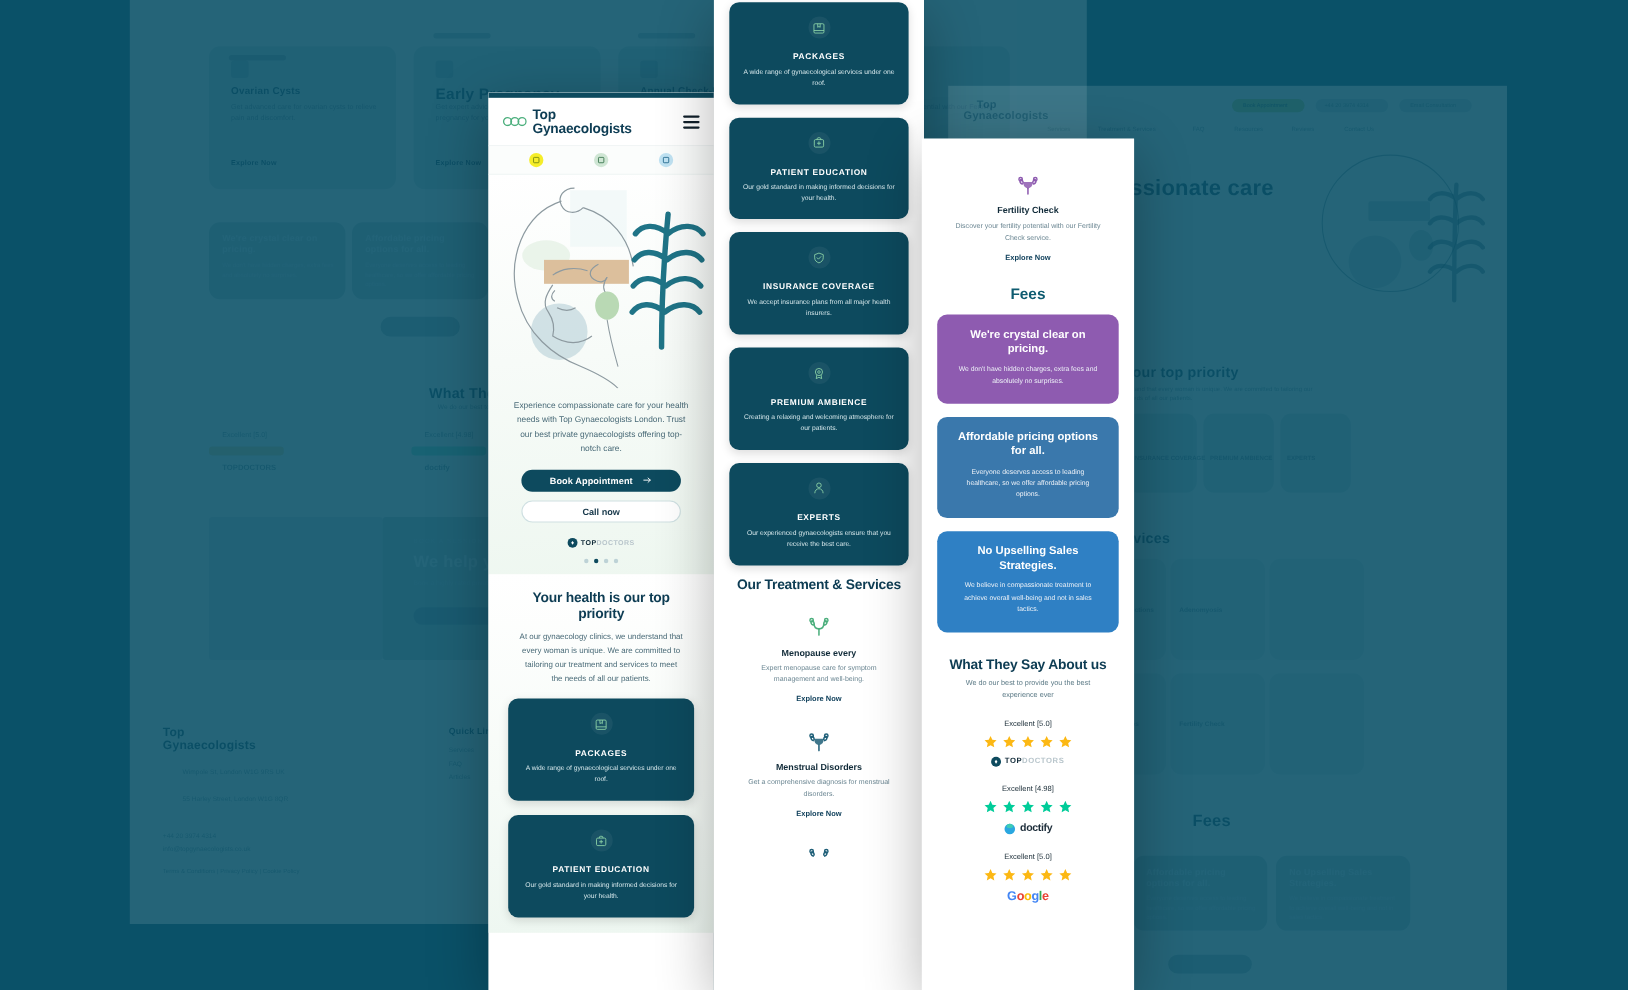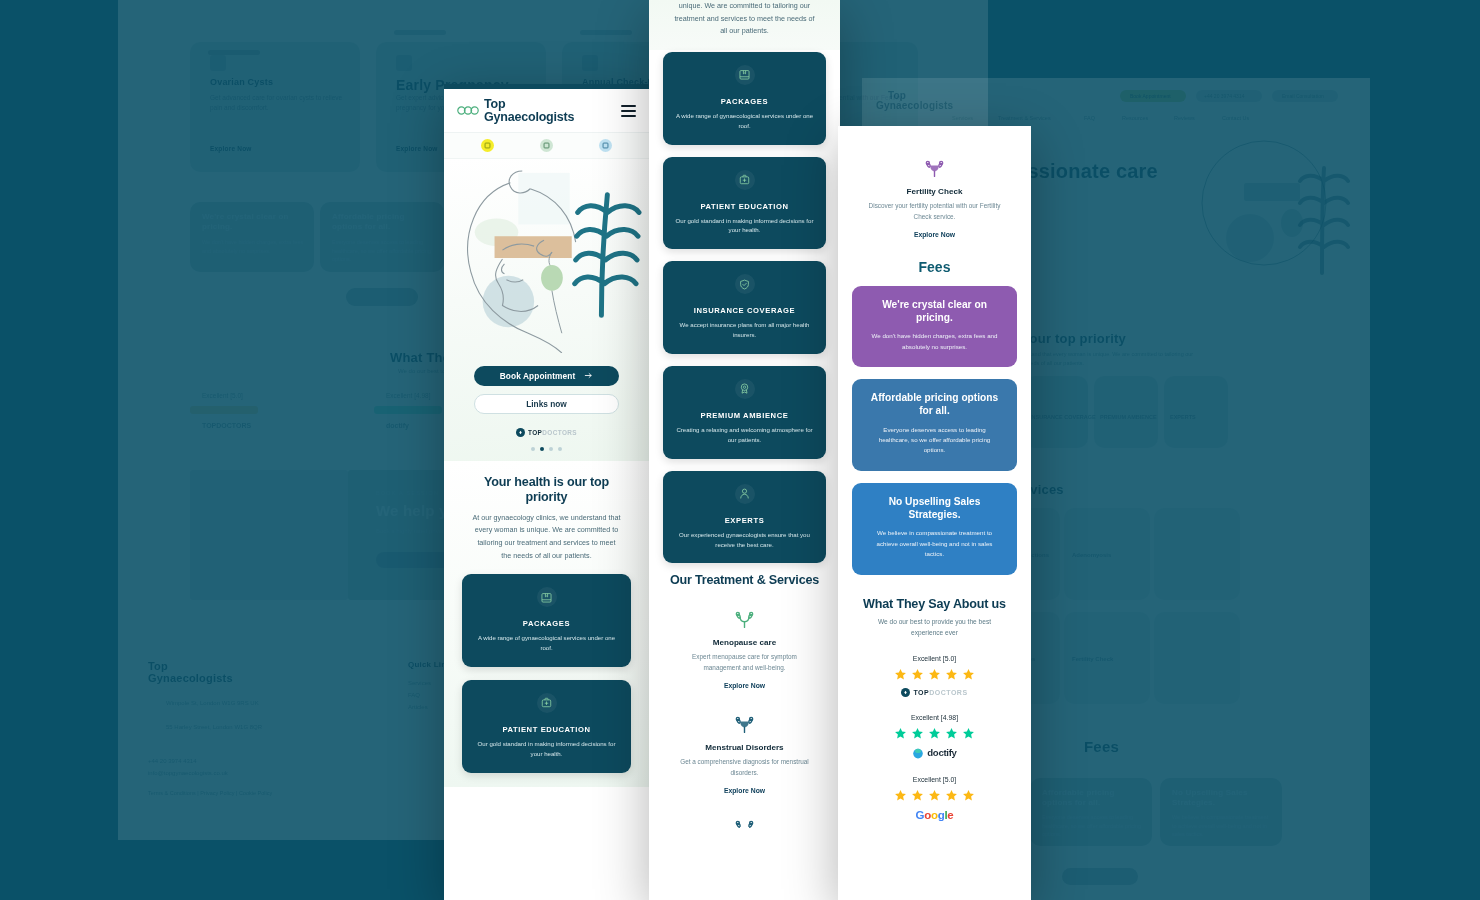--- a/index.html
+++ b/index.html
@@ -402,30 +402,31 @@
         <path d="M58 86 C66 80 78 78 90 82" fill="none" stroke="#8d9aa0" stroke-width="1.1"></path>
         <path d="M60 100 C56 104 56 108 60 110" fill="none" stroke="#8d9aa0" stroke-width="1.1"></path>
         <path d="M62 116 C68 119 74 119 79 116" fill="none" stroke="#8d9aa0" stroke-width="1.1"></path>
         <path d="M100 76 C92 80 90 86 96 90 C102 94 106 92 108 88" fill="none" stroke="#8d9aa0" stroke-width="1.1"></path>
         <path d="M108 88 C104 94 104 100 108 104" fill="none" stroke="#8d9aa0" stroke-width="1"></path>
         <ellipse cx="108" cy="114" rx="11" ry="13" fill="#b9d9b4"></ellipse>
         <path d="M108 127 C110 140 114 156 118 170" fill="none" stroke="#8d9aa0" stroke-width="1"></path>
         <path d="M164 30 C160 72 158 112 158 152 M164 48 C176 38 190 40 196 48 M164 48 C152 38 140 40 134 48 M163 72 C175 62 189 64 195 72 M163 72 C151 62 139 64 133 72 M162 96 C174 86 188 88 194 96 M162 96 C150 86 138 88 132 96 M161 120 C173 110 187 112 193 120 M161 120 C149 110 137 112 131 120" fill="none" stroke="#1f7487" stroke-width="5" stroke-linecap="round"></path>
       </svg>
 
+      <div class="hero-sub">Experience compassionate care for your health needs with Top Gynaecologists London. Trust our best private gynaecologists offering top-notch care.</div>
 
       <div class="hero-btns">
         <button class="btn-primary">
           <span>Book Appointment</span>
           <svg class="arrow-ico" viewBox="0 0 14 14">
             <path d="M2 7h9M8 4l3.2 3L8 10" fill="none" stroke="#fff" stroke-width="1.3" stroke-linecap="round" stroke-linejoin="round"></path>
           </svg>
         </button>
         <button class="btn-outline">
-          <span>Links now</span>
+          <span>Call now</span>
         </button>
       </div>
 
       <div class="trust-logo">
         <span class="trust-dot">
           <svg viewBox="0 0 10 10">
               <path d="M5 1.5 L7.5 5 L5 8.5 L2.5 5 Z" fill="#fff"></path>
             </svg>
         </span>
         <span class="trust-txt">
@@ -468,21 +469,20 @@
           <div class="feat-name">PATIENT EDUCATION</div>
           <div class="feat-desc">Our gold standard in making informed decisions for your health.</div>
         </div>
       </div>
     </div>
   </div>
 </div>
 
 <div class="phone phone-b">
   <div class="pscroll">
-    <div class="pb-toptext">unique. We are committed to tailoring our treatment and services to meet the needs of all our patients.</div>
 
     <div class="pb-feat">
       <div class="feat-card">
         <div class="feat-ico">
           <svg viewBox="0 0 20 20">
             <rect x="3" y="4" width="14" height="13" rx="1.6" fill="none" stroke="#8fd6a8" stroke-width="1.2"></rect>
             <path d="M8.3 4v5l1.7-1.3L11.7 9V4" fill="none" stroke="#8fd6a8" stroke-width="1.2" stroke-linejoin="round"></path>
             <path d="M3 13.5h14" stroke="#8fd6a8" stroke-width="1.2"></path>
           </svg>
         </div>
@@ -545,21 +545,21 @@
           <svg viewBox="0 0 24 24">
             <path d="M12 21v-6.5" stroke="#4caf7d" stroke-width="1.6" stroke-linecap="round" fill="none"></path>
             <path d="M12 14.5c-3 0-5-2-5-5" stroke="#4caf7d" stroke-width="1.6" stroke-linecap="round" fill="none"></path>
             <path d="M12 14.5c3 0 5-2 5-5" stroke="#4caf7d" stroke-width="1.6" stroke-linecap="round" fill="none"></path>
             <path d="M7 9.5C7 7 5.4 5.4 4.2 6.4 3 7.4 4 10 6 10.6" stroke="#4caf7d" stroke-width="1.6" stroke-linecap="round" fill="none"></path>
             <path d="M17 9.5C17 7 18.6 5.4 19.8 6.4 21 7.4 20 10 18 10.6" stroke="#4caf7d" stroke-width="1.6" stroke-linecap="round" fill="none"></path>
             <circle cx="4.4" cy="5.6" r="1.8" fill="none" stroke="#4caf7d" stroke-width="1.5"></circle>
             <circle cx="19.6" cy="5.6" r="1.8" fill="none" stroke="#4caf7d" stroke-width="1.5"></circle>
           </svg>
         </div>
-        <div class="svc-name">Menopause care</div>
+        <div class="svc-name">Menopause every</div>
         <div class="svc-desc">Expert menopause care for symptom management and well-being.</div>
         <div class="svc-link">Explore Now</div>
       </div>
 
       <div class="svc-item">
         <div class="svc-ico">
           <svg viewBox="0 0 24 24">
             <path d="M12 21v-6" stroke="#1f5f78" stroke-width="1.6" stroke-linecap="round" fill="none"></path>
             <path d="M7.2 8.6c-.4 3.6 1.8 6.4 4.8 6.4s5.2-2.8 4.8-6.4" fill="#1f5f78" opacity=".85"></path>
             <path d="M7 9.5C7 7 5.4 5.4 4.2 6.4 3 7.4 4 10 6 10.6" stroke="#1f5f78" stroke-width="1.6" stroke-linecap="round" fill="none"></path>

